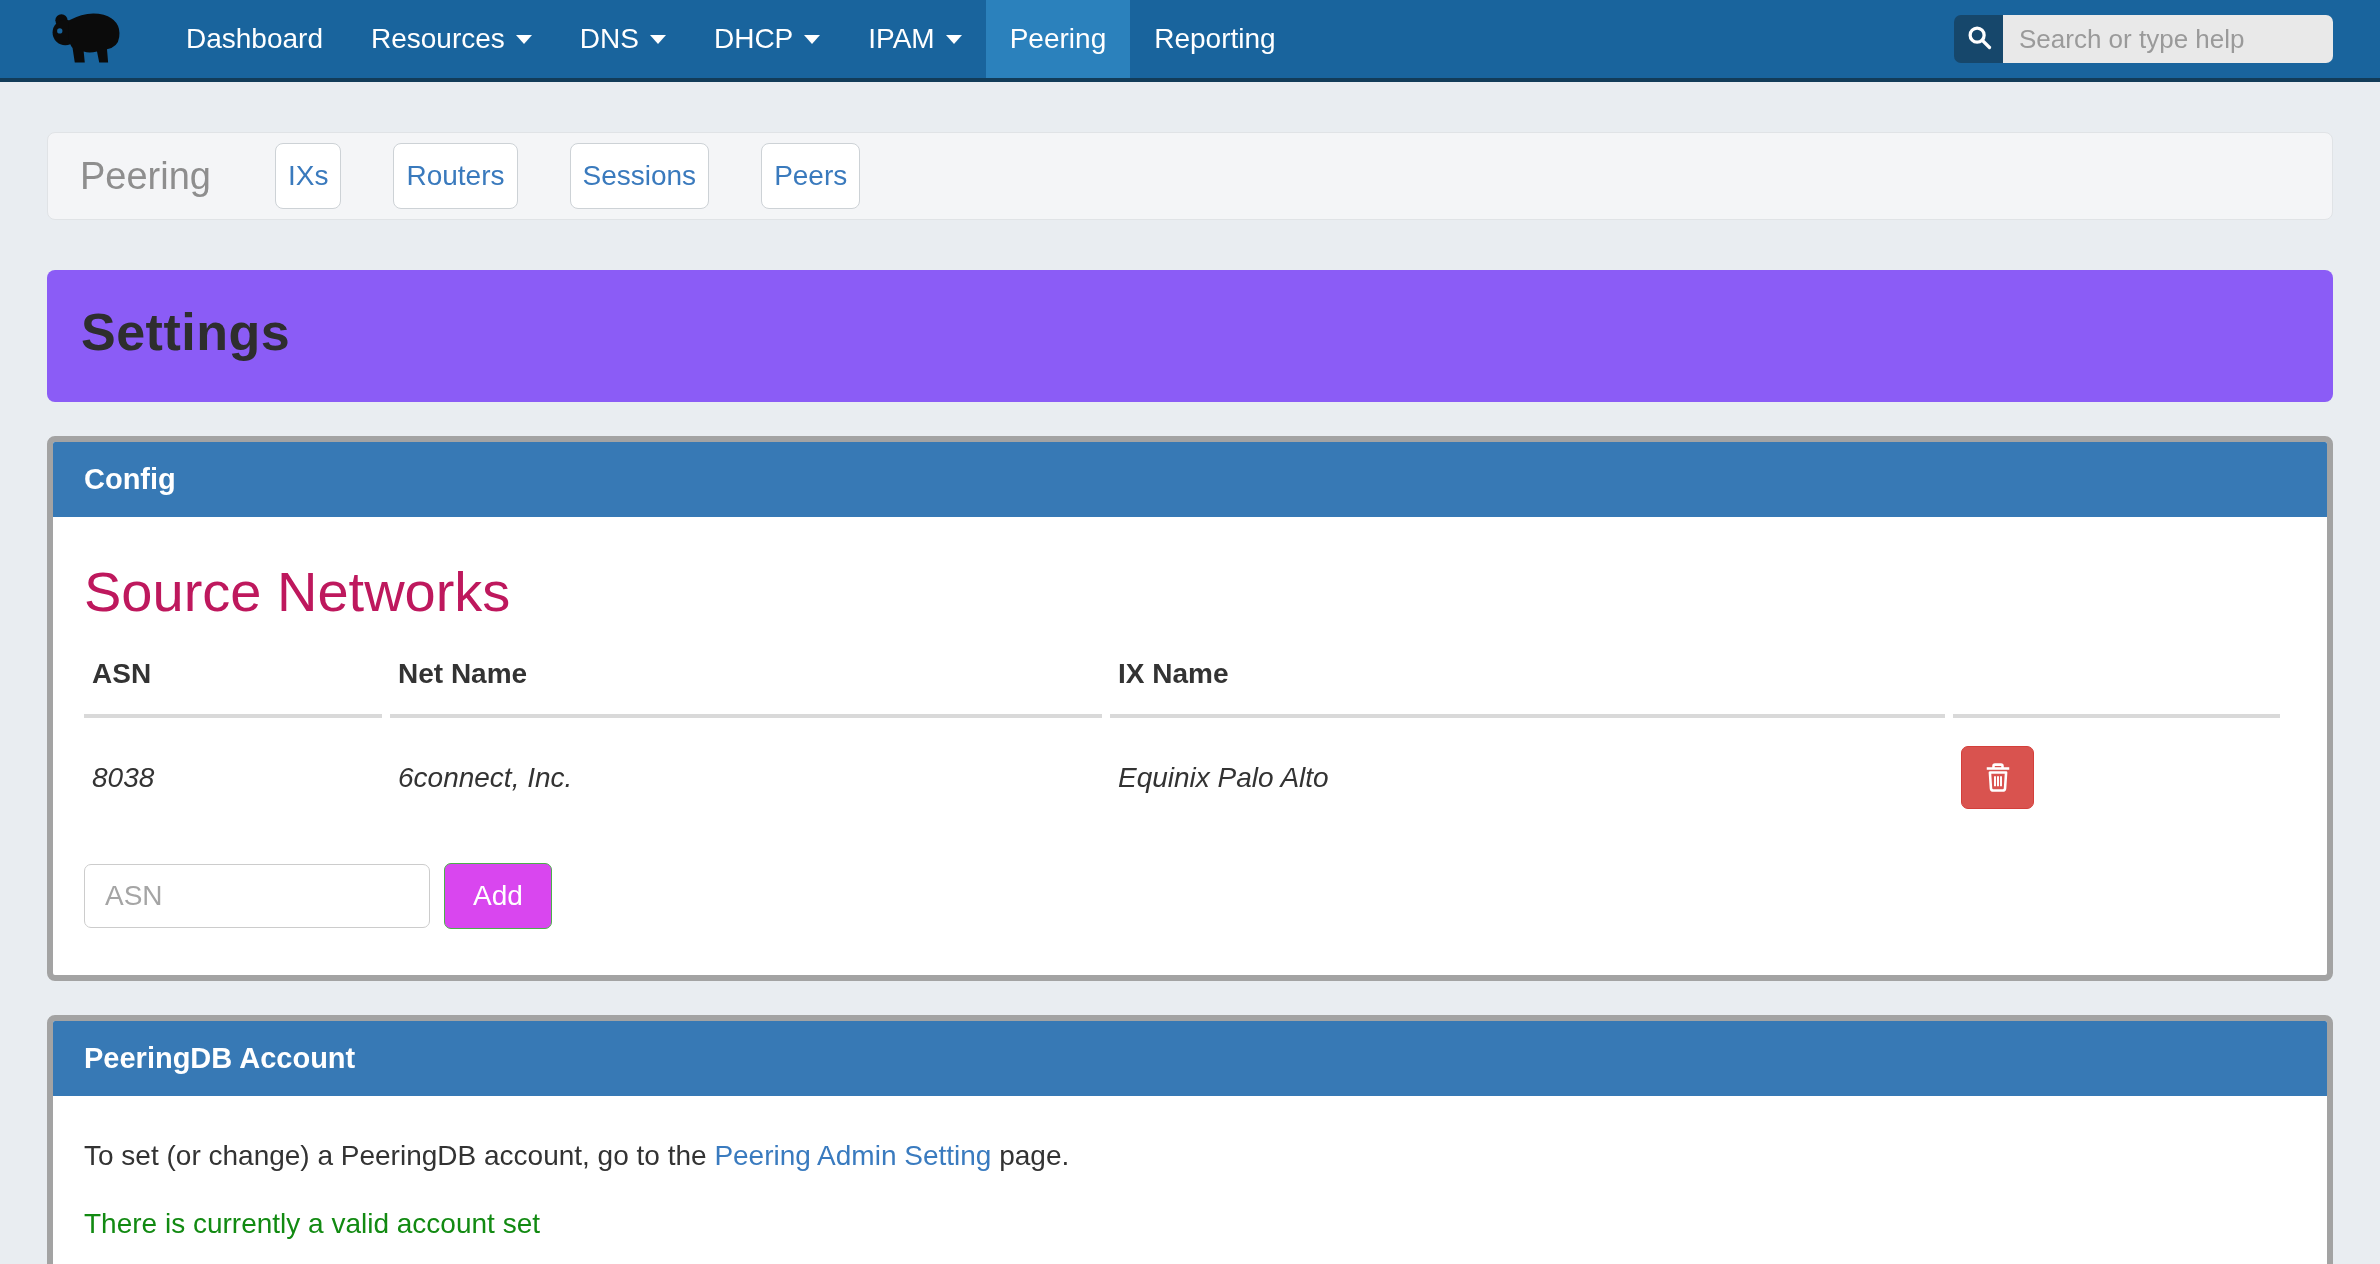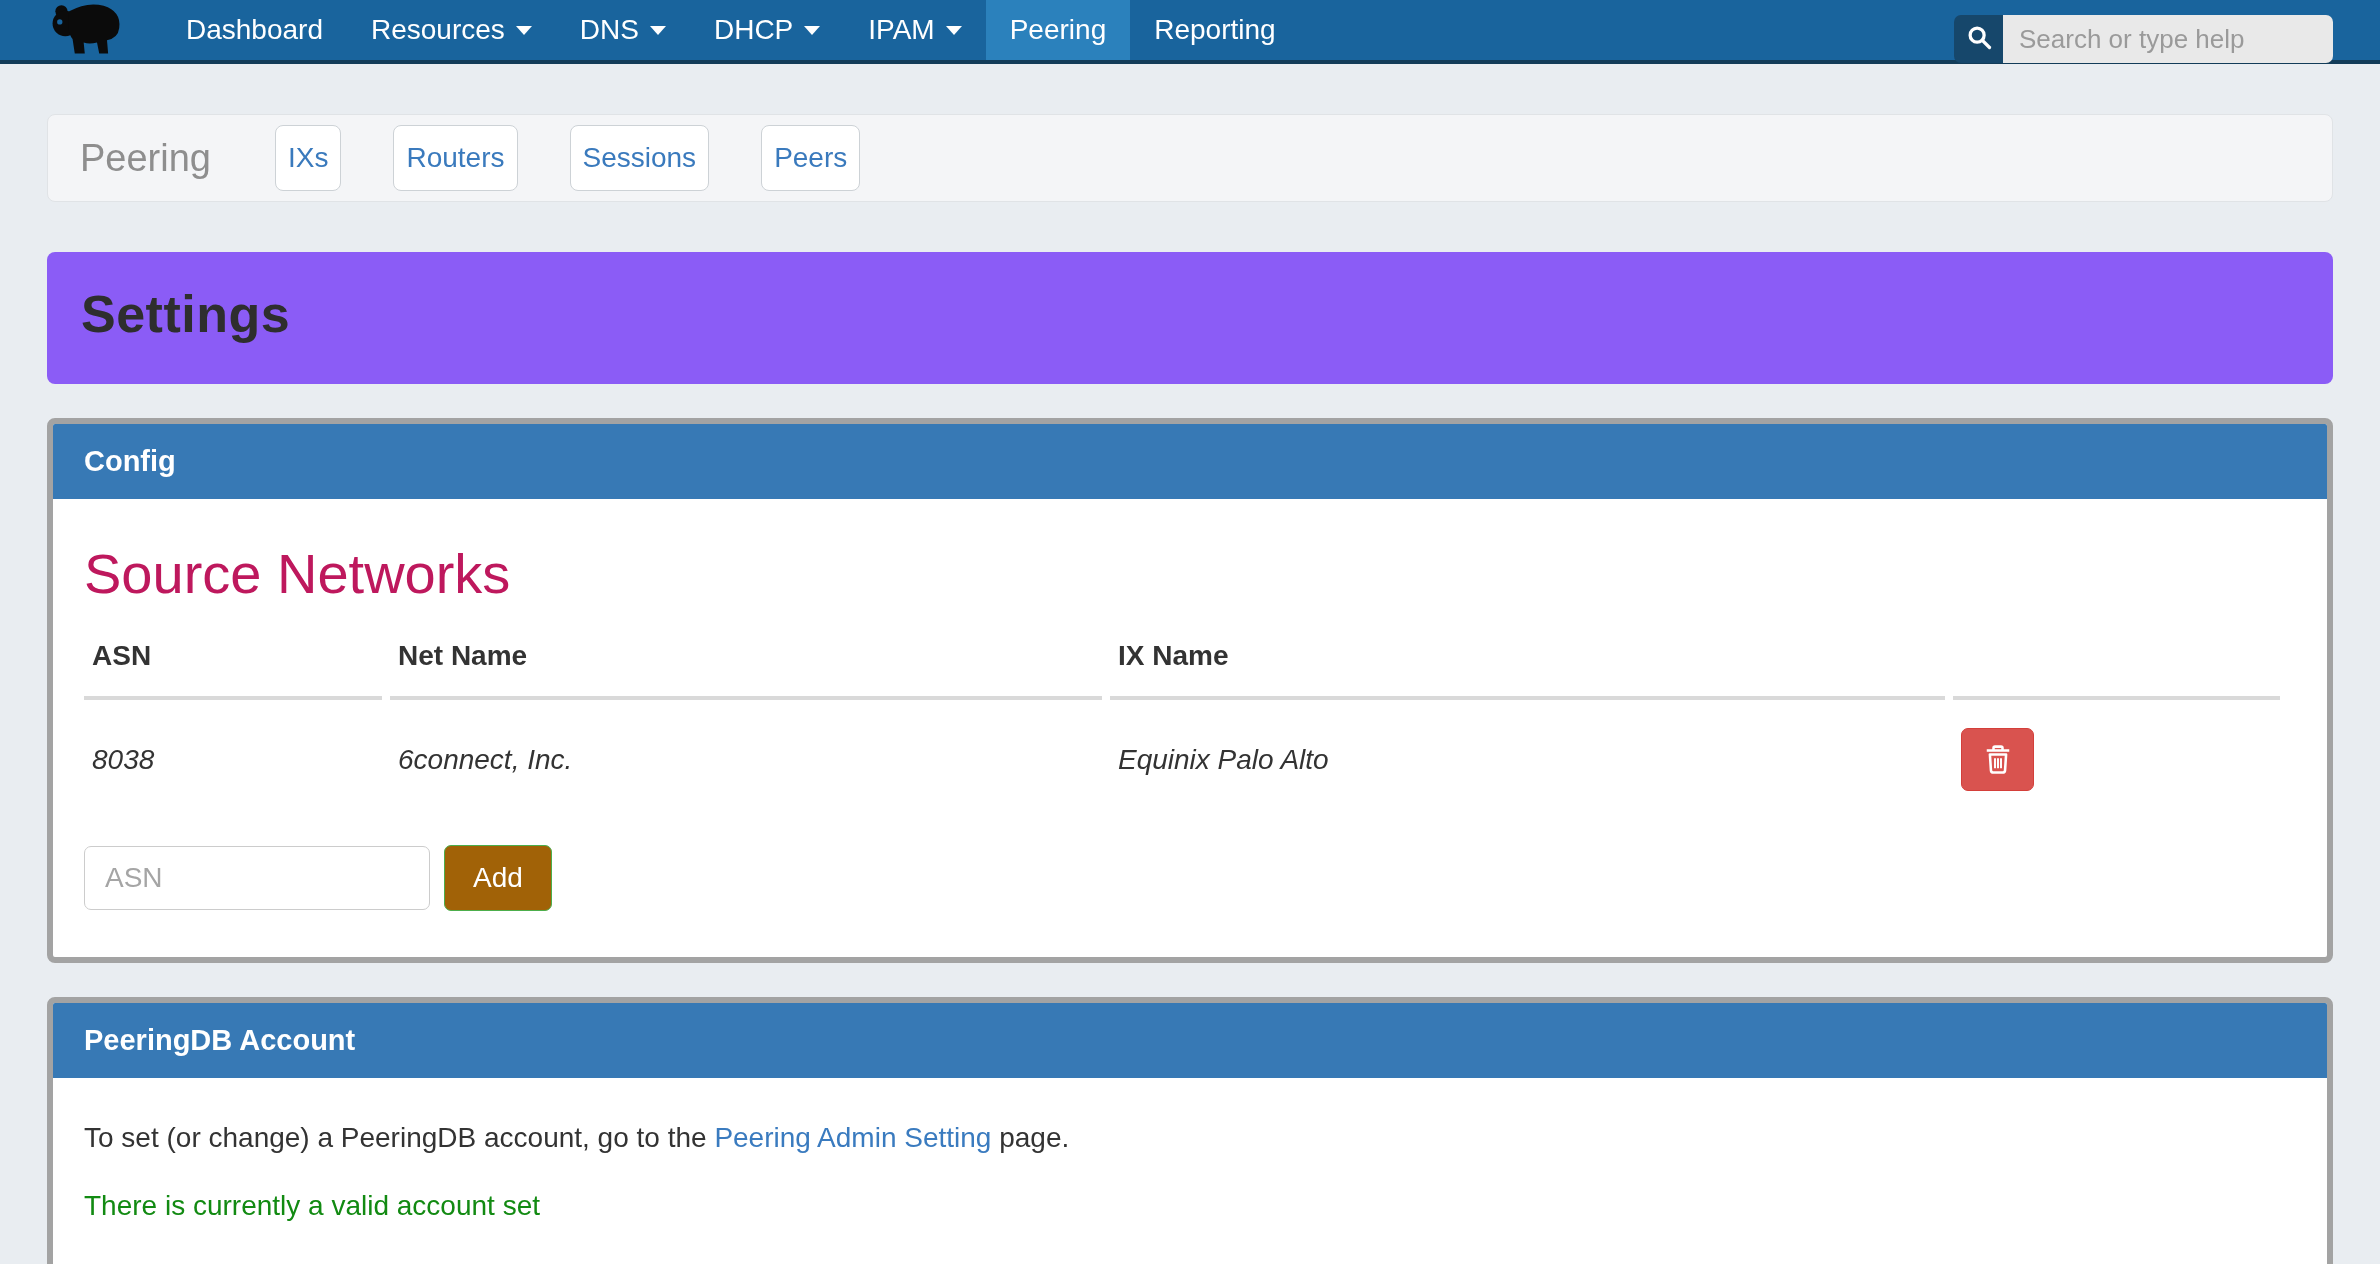--- a/index.html
+++ b/index.html
@@ -8,21 +8,21 @@
     width: 2380px;
     height: 1264px;
     background: #e9edf1;
     font-family: "Liberation Sans", sans-serif;
     overflow: hidden;
   }
 
   
   .navbar {
     position: relative;
-    height: 64px;
+    height: 82px;
     background: #19649d;
     border-bottom: 4px solid #123c59;
     display: flex;
     align-items: stretch;
   }
   .logo-box {
     display: flex;
     align-items: center;
     margin-left: 46px;
     margin-right: 34px;
@@ -191,21 +191,21 @@
     padding: 0 20px;
     color: #333;
     outline: none;
     font-family: "Liberation Sans", sans-serif;
   }
   .asn-input::placeholder { color: #a5a5a5; }
   .add-btn {
     margin-left: 14px;
     height: 66px;
     padding: 0 28px;
-    background: #a16207;
+    background: #d946ef;
     border: 1px solid #4cae4c;
     border-radius: 7px;
     color: #ffffff;
     font-size: 28px;
     cursor: pointer;
     font-family: "Liberation Sans", sans-serif;
   }
 
   .pdb-body { padding: 44px 31px 70px; }
   .pdb-line {

